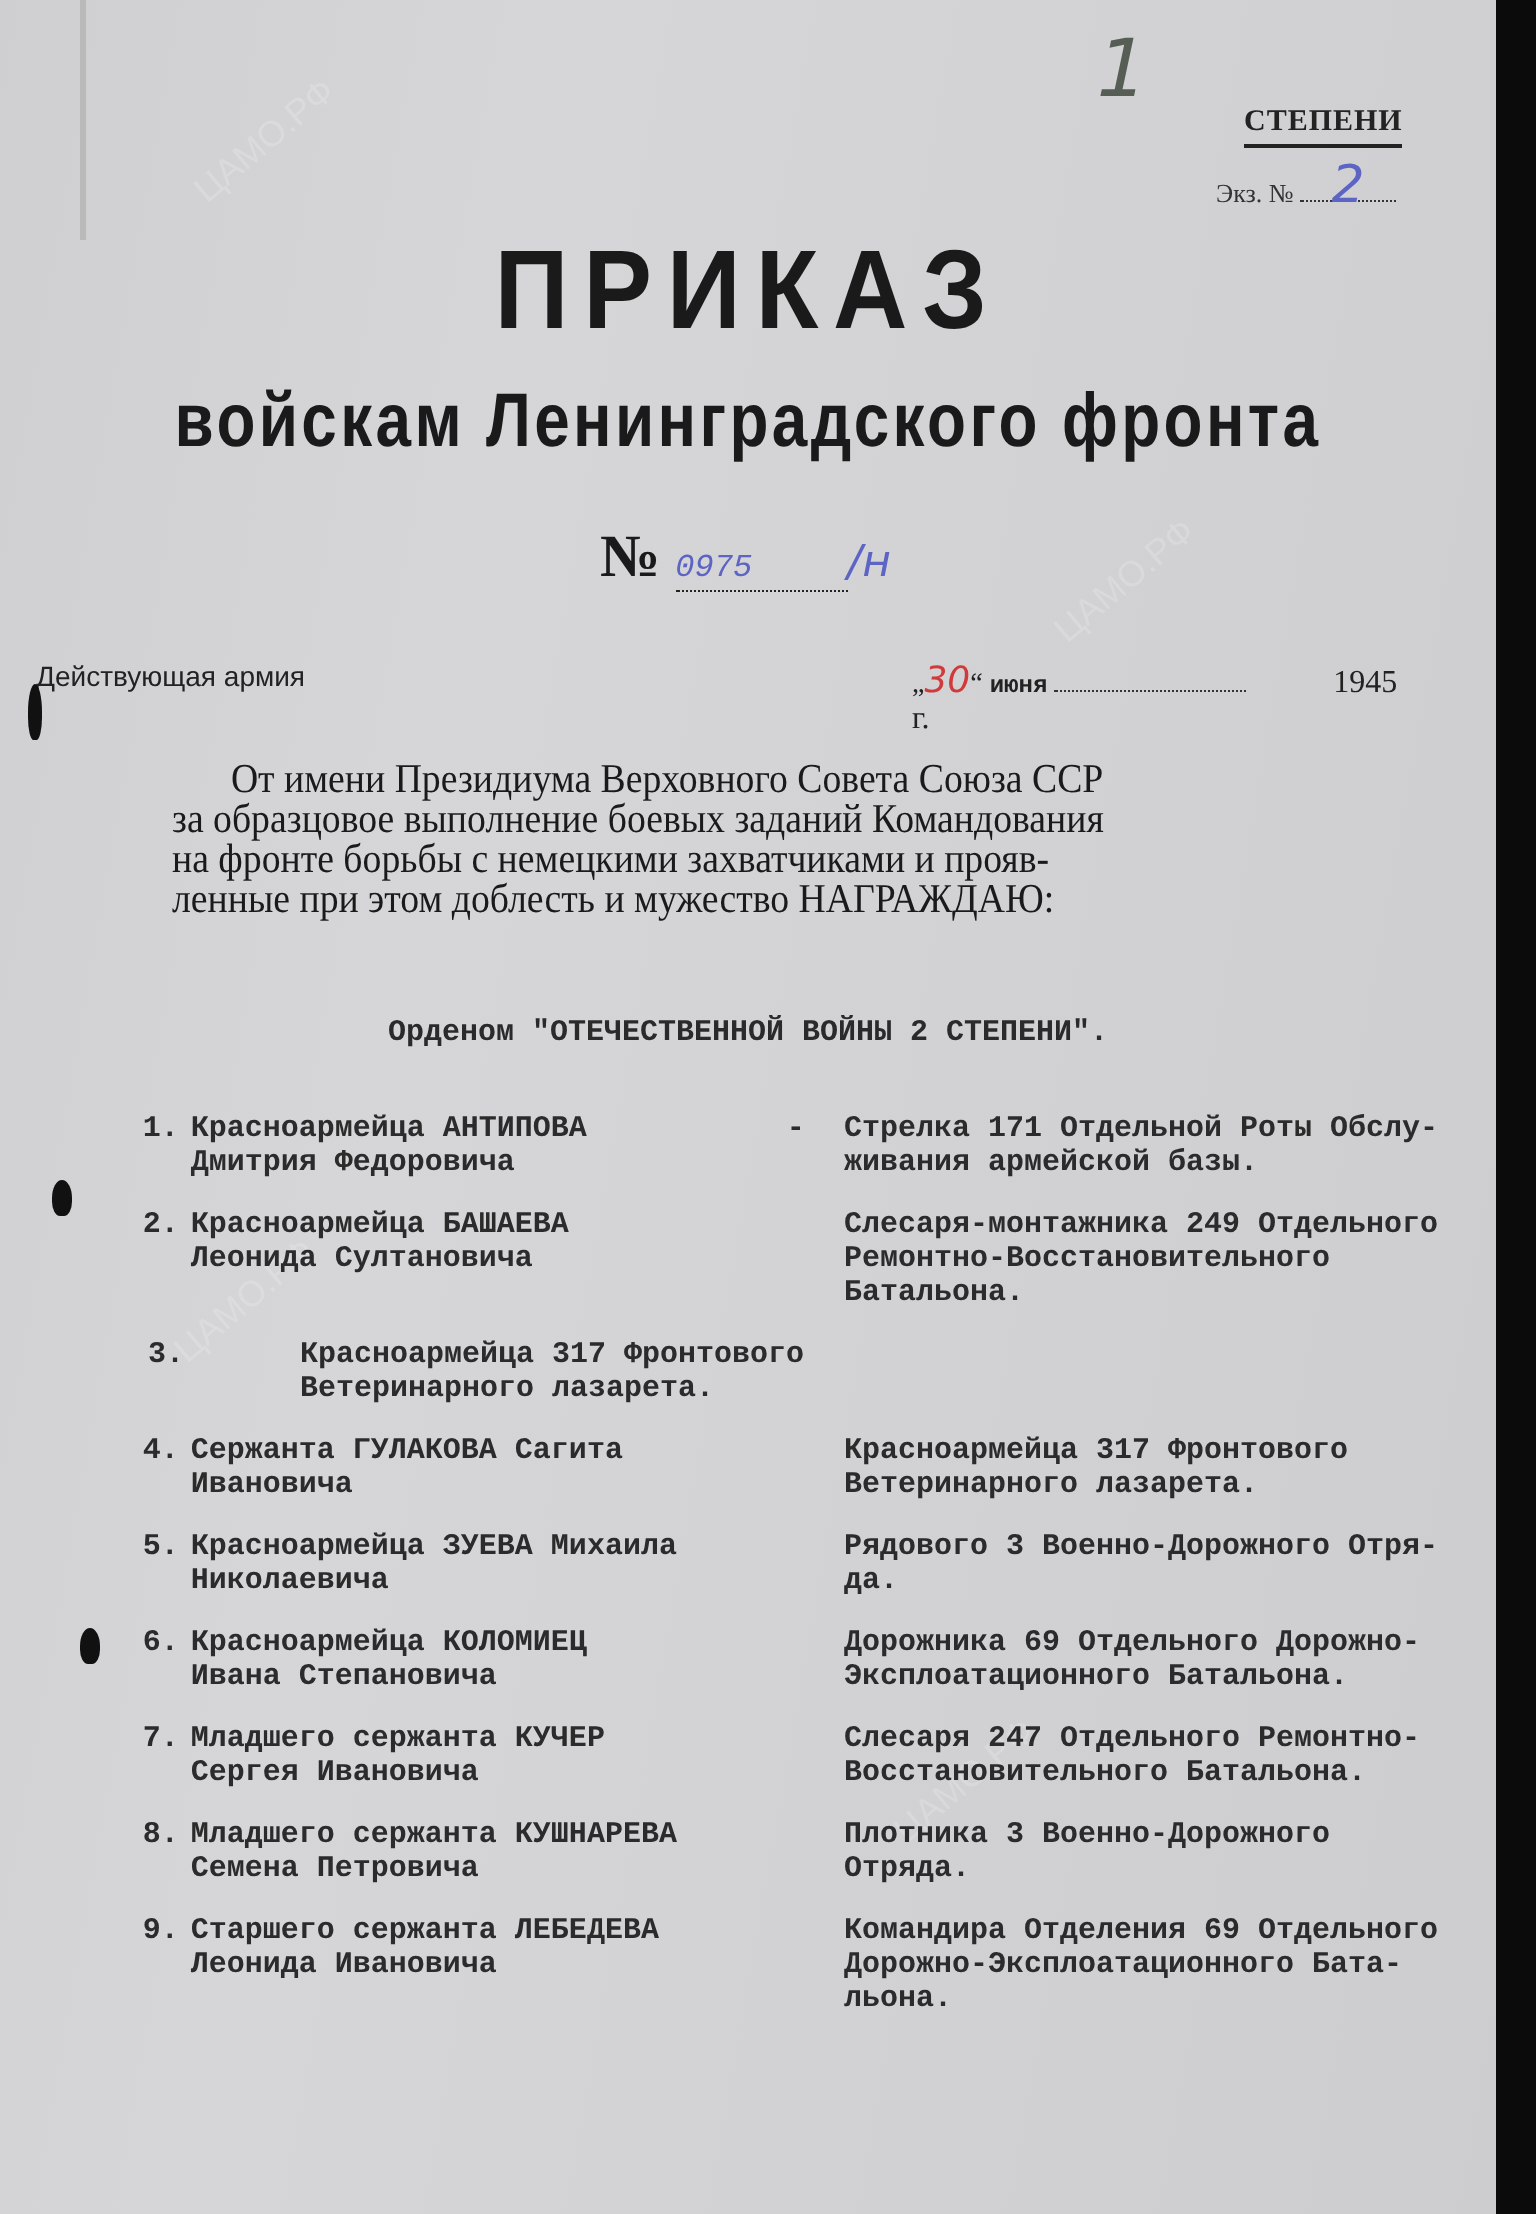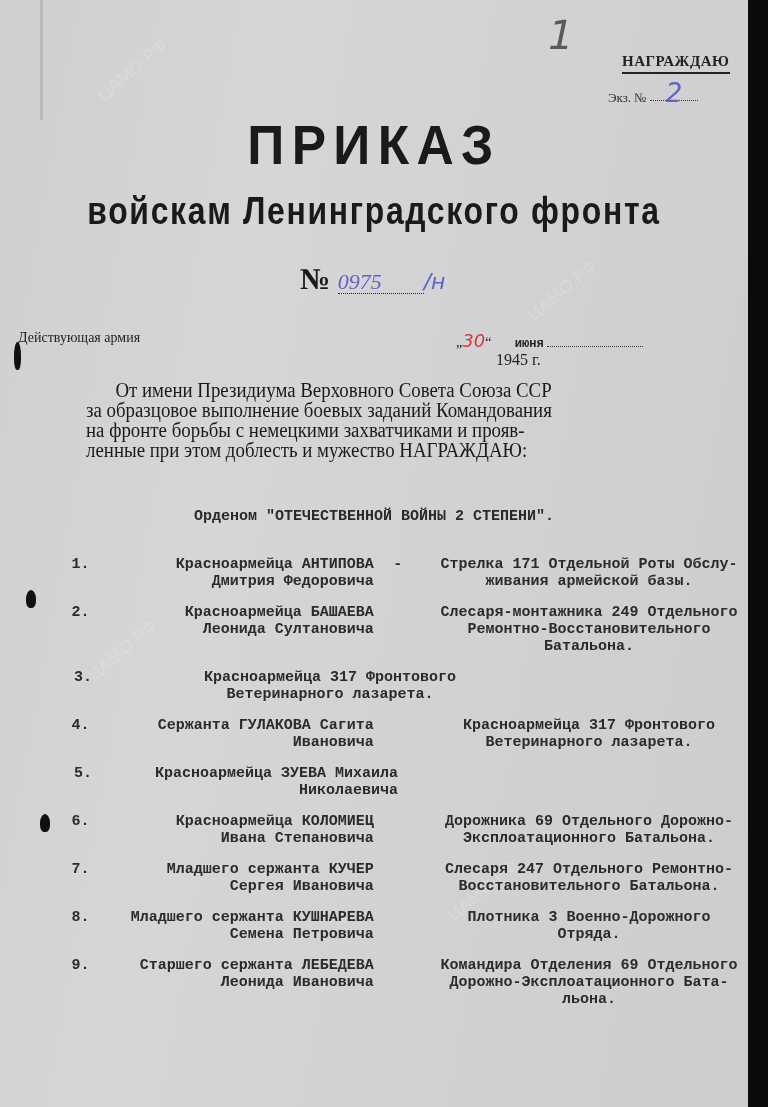--- a/index.html
+++ b/index.html
@@ -45,60 +45,60 @@
     position: absolute; left: 0; width: 748px; top: 190px; text-align: center;
     font-family: "Liberation Sans", sans-serif; font-size: 38px; font-weight: bold;
     letter-spacing: 2px; color: #1a1a1a; transform: scaleX(0.84);
   }
   .order-no {
     position: absolute; left: 300px; top: 262px;
     font-family: "Liberation Serif", serif; font-size: 30px; font-weight: bold; color: #1a1a1a;
   }
   .order-no .val {
     display: inline-block; width: 86px; border-bottom: 1px dotted #222;
-    font-family: Liberation Serif, serif; font-weight: normal; font-size: 22px;
+    font-family: Liberation Mono, monospace; font-weight: normal; font-size: 16px;
     color: #5c64c4; font-style: italic; line-height: 22px;
   }
   .order-no .suffix {
     font-family: "DejaVu Sans", sans-serif; font-weight: normal; font-size: 22px;
     color: #5c64c4; font-style: italic;
   }
   .army {
     position: absolute; left: 18px; top: 330px;
-    font-family: Liberation Serif, serif; font-size: 14px; color: #222;
+    font-family: Liberation Sans, sans-serif; font-size: 14px; color: #222;
   }
   .date {
     position: absolute; left: 456px; top: 330px; width: 254px;
     font-family: "Liberation Serif", serif; font-size: 14px; color: #222;
   }
   .date .day { color: #d03a3a; font-family: "DejaVu Sans", sans-serif; font-size: 18px; font-style: italic; }
-  .date .month { font-family: "Liberation Mono", monospace; font-weight: bold; font-size: 12px; margin-left: 20px; }
+  .date .month { font-family: "Liberation Mono", monospace; font-weight: bold; font-size: 12px; }
   .date .dots { display: inline-block; width: 96px; border-bottom: 1px dotted #333; }
   .date .year { font-size: 16px; margin-left: 40px; }
   .preamble {
     position: absolute; left: 86px; top: 380px; width: 620px;
     font-family: "Liberation Serif", serif; font-size: 20.5px; line-height: 20px;
     color: #1a1a1a; transform: scaleX(0.92); transform-origin: left top;
   }
   .preamble p { margin: 0; white-space: nowrap; }
   .preamble .indent { padding-left: 32px; }
   .award-heading {
     position: absolute; left: 0; width: 748px; top: 508px; text-align: center;
     font-family: "Liberation Mono", monospace; font-size: 15px; font-weight: bold; color: #2a2a2a;
   }
   .list { position: absolute; left: 56px; top: 556px; width: 700px; }
   .entry {
     position: relative; display: flex;
     font-family: "Liberation Mono", monospace; font-size: 15px; line-height: 17px;
     font-weight: bold; color: #2b2b2b;
   }
   .entry .num { width: 36px; text-align: right; padding-right: 6px; }
-  .entry .name { width: 300px; white-space: pre-line; text-align: right; }
+  .entry .name { width: 300px; white-space: pre-line; }
   .entry .dash { width: 52px; text-align: center; }
-  .entry .role { width: 360px; white-space: pre-line; overflow: hidden; text-align: center; }
+  .entry .role { width: 360px; white-space: pre-line; overflow: hidden; }
   .punch {
     position: absolute; width: 10px; height: 18px; background: #111;
     border-radius: 50% 50% 40% 40%;
   }
   .watermark {
     position: absolute; font-family: "Liberation Sans", sans-serif; font-size: 18px;
     color: rgba(255,255,255,0.18); transform: rotate(-40deg); pointer-events: none;
   }
 </style>
 </head>
@@ -107,21 +107,21 @@
 <div class="paper">
   <div class="fold"></div>
 
   <div class="watermark" style="left:90px;top:60px">ЦАМО.РФ</div>
   <div class="watermark" style="left:520px;top:280px">ЦАМО.РФ</div>
   <div class="watermark" style="left:80px;top:640px">ЦАМО.РФ</div>
   <div class="watermark" style="left:440px;top:880px">ЦАМО.РФ</div>
 
   <div class="handwritten-one">1</div>
 
-  <div class="secret">НАГРАЖДАЮ</div>
+  <div class="secret">СТЕПЕНИ</div>
   <div class="copy">
     <span>Экз. №</span>
     <span class="num">2</span>
   </div>
 
   <div class="title">ПРИКАЗ</div>
   <div class="subtitle">войскам Ленинградского фронта</div>
 
   <div class="order-no">
     <span>№</span>
@@ -175,20 +175,22 @@
 Ивановича</span>
       <span class="dash"></span>
       <span class="role">Красноармейца 317 Фронтового
 Ветеринарного лазарета.</span>
     </div>
     <div class="entry" style="margin-bottom:14px">
       <span class="num">5.</span>
       <span class="name">Красноармейца ЗУЕВА Михаила
 Николаевича</span>
       <span class="dash"></span>
+      <span class="role">Рядового 3 Военно-Дорожного Отря-
+да.</span>
     </div>
     <div class="entry" style="margin-bottom:14px">
       <span class="num">6.</span>
       <span class="name">Красноармейца КОЛОМИЕЦ
 Ивана Степановича</span>
       <span class="dash"></span>
       <span class="role">Дорожника 69 Отдельного Дорожно-
 Эксплоатационного Батальона.</span>
     </div>
     <div class="entry" style="margin-bottom:14px">

